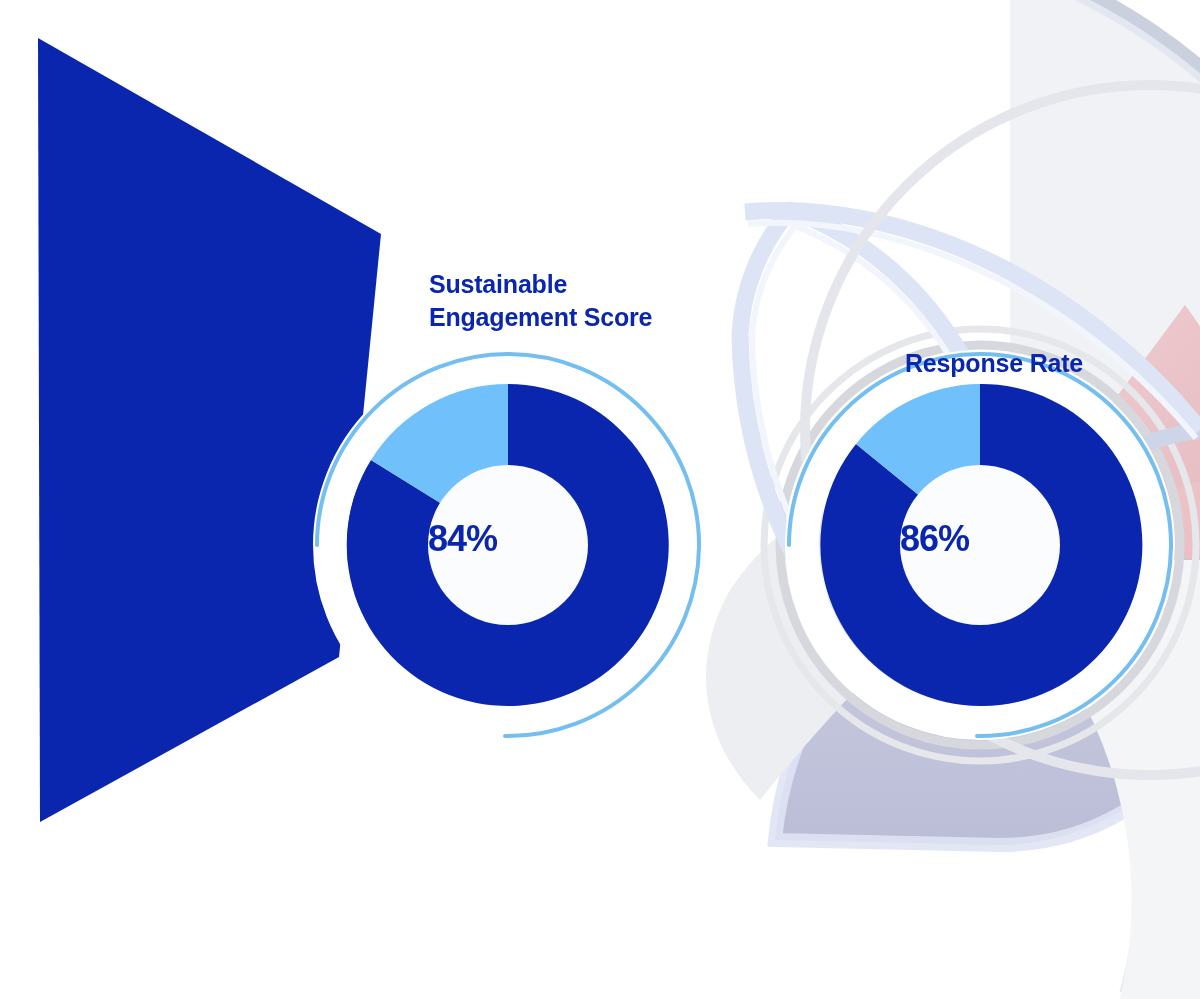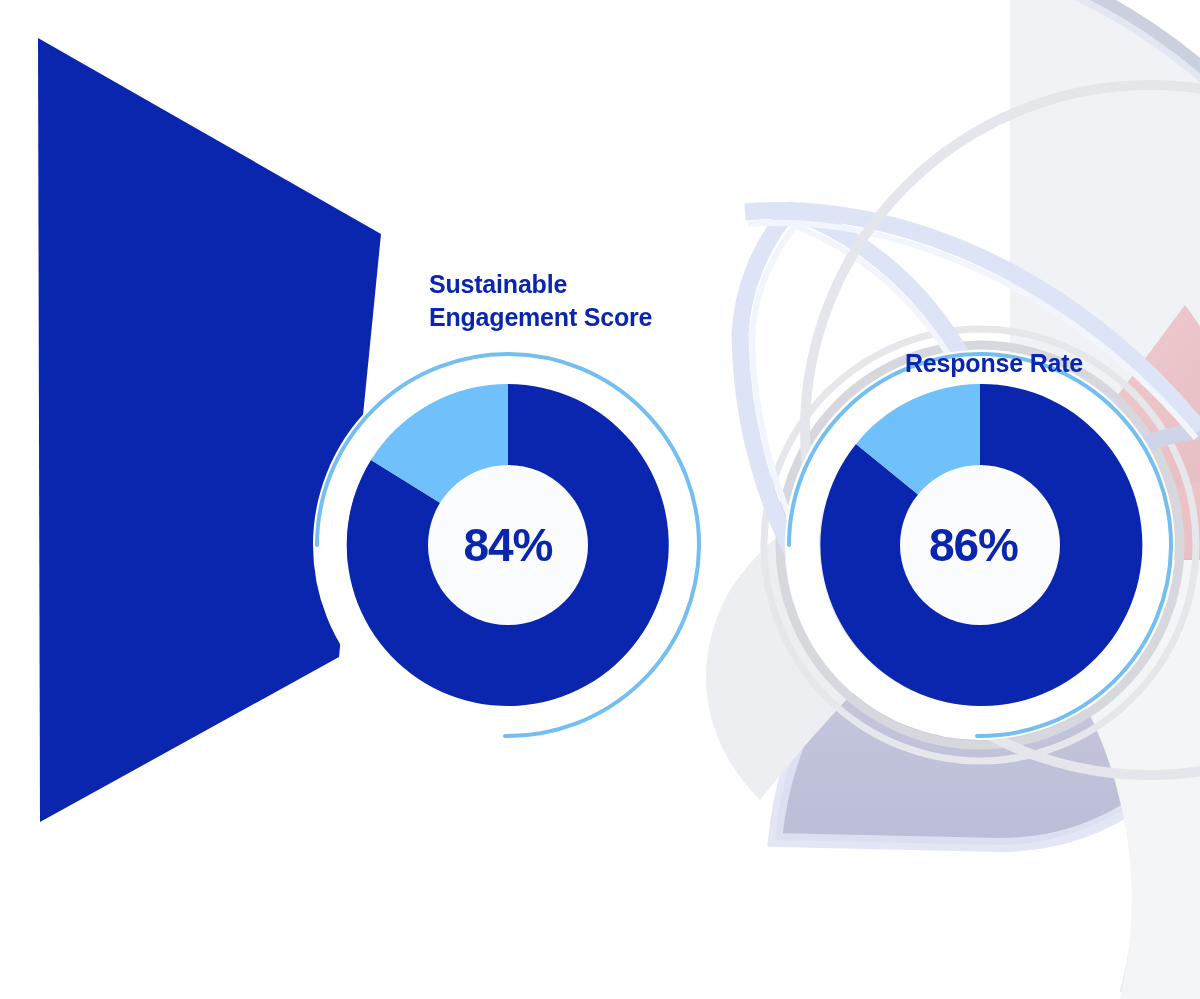--- a/index.html
+++ b/index.html
@@ -38,23 +38,23 @@
     text-align: left;
     white-space: pre-line;
     z-index: 4;
   }
   #label-1 { left: 429px; top: 268px; width: 260px; }
   #label-2 { left: 905px; top: 303px; width: 260px; margin-top: 44px; }
   .donut-center-value {
     position: absolute;
     color: #0A26AE;
     font-weight: bold;
-    font-size: 46px;
+    font-size: 36px;
     letter-spacing: -1px;
-    text-align: center;
+    text-align: left;
     z-index: 4;
   }
   #value-1 { left: 428px; top: 518px; width: 160px; }
   #value-2 { left: 900px; top: 518px; width: 147px; }
 </style>
 </head>
 <body>
 
 <div id="stage">
 

